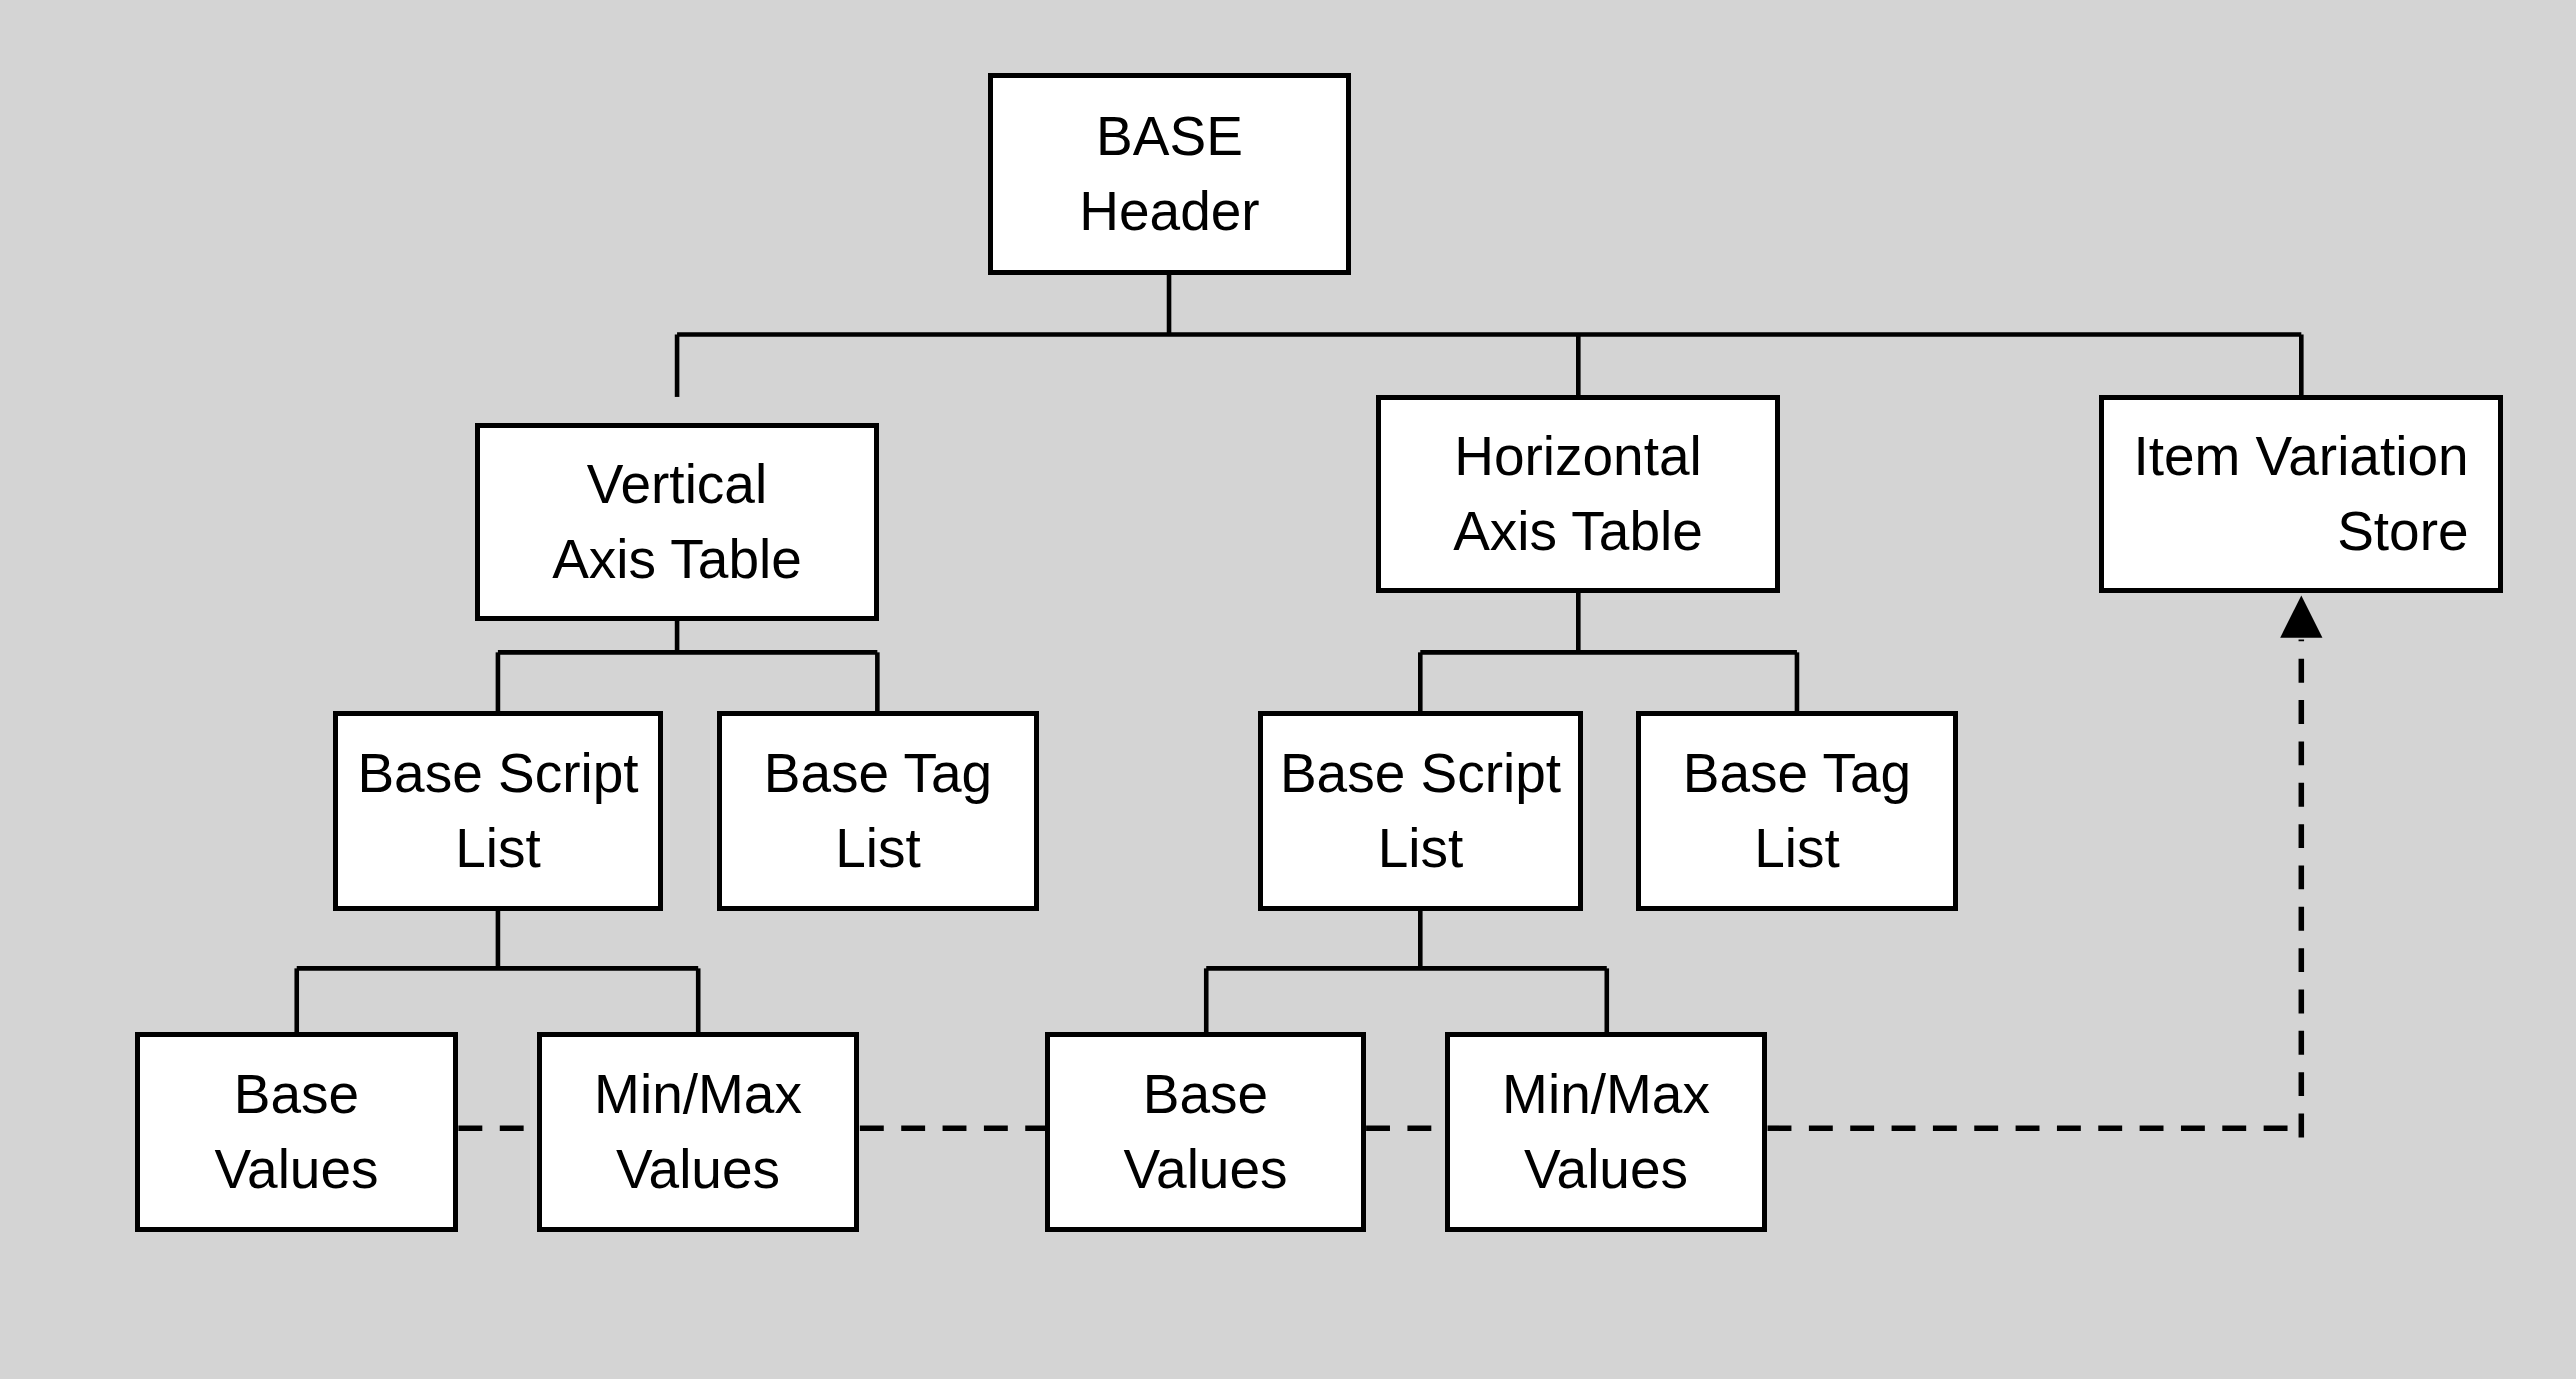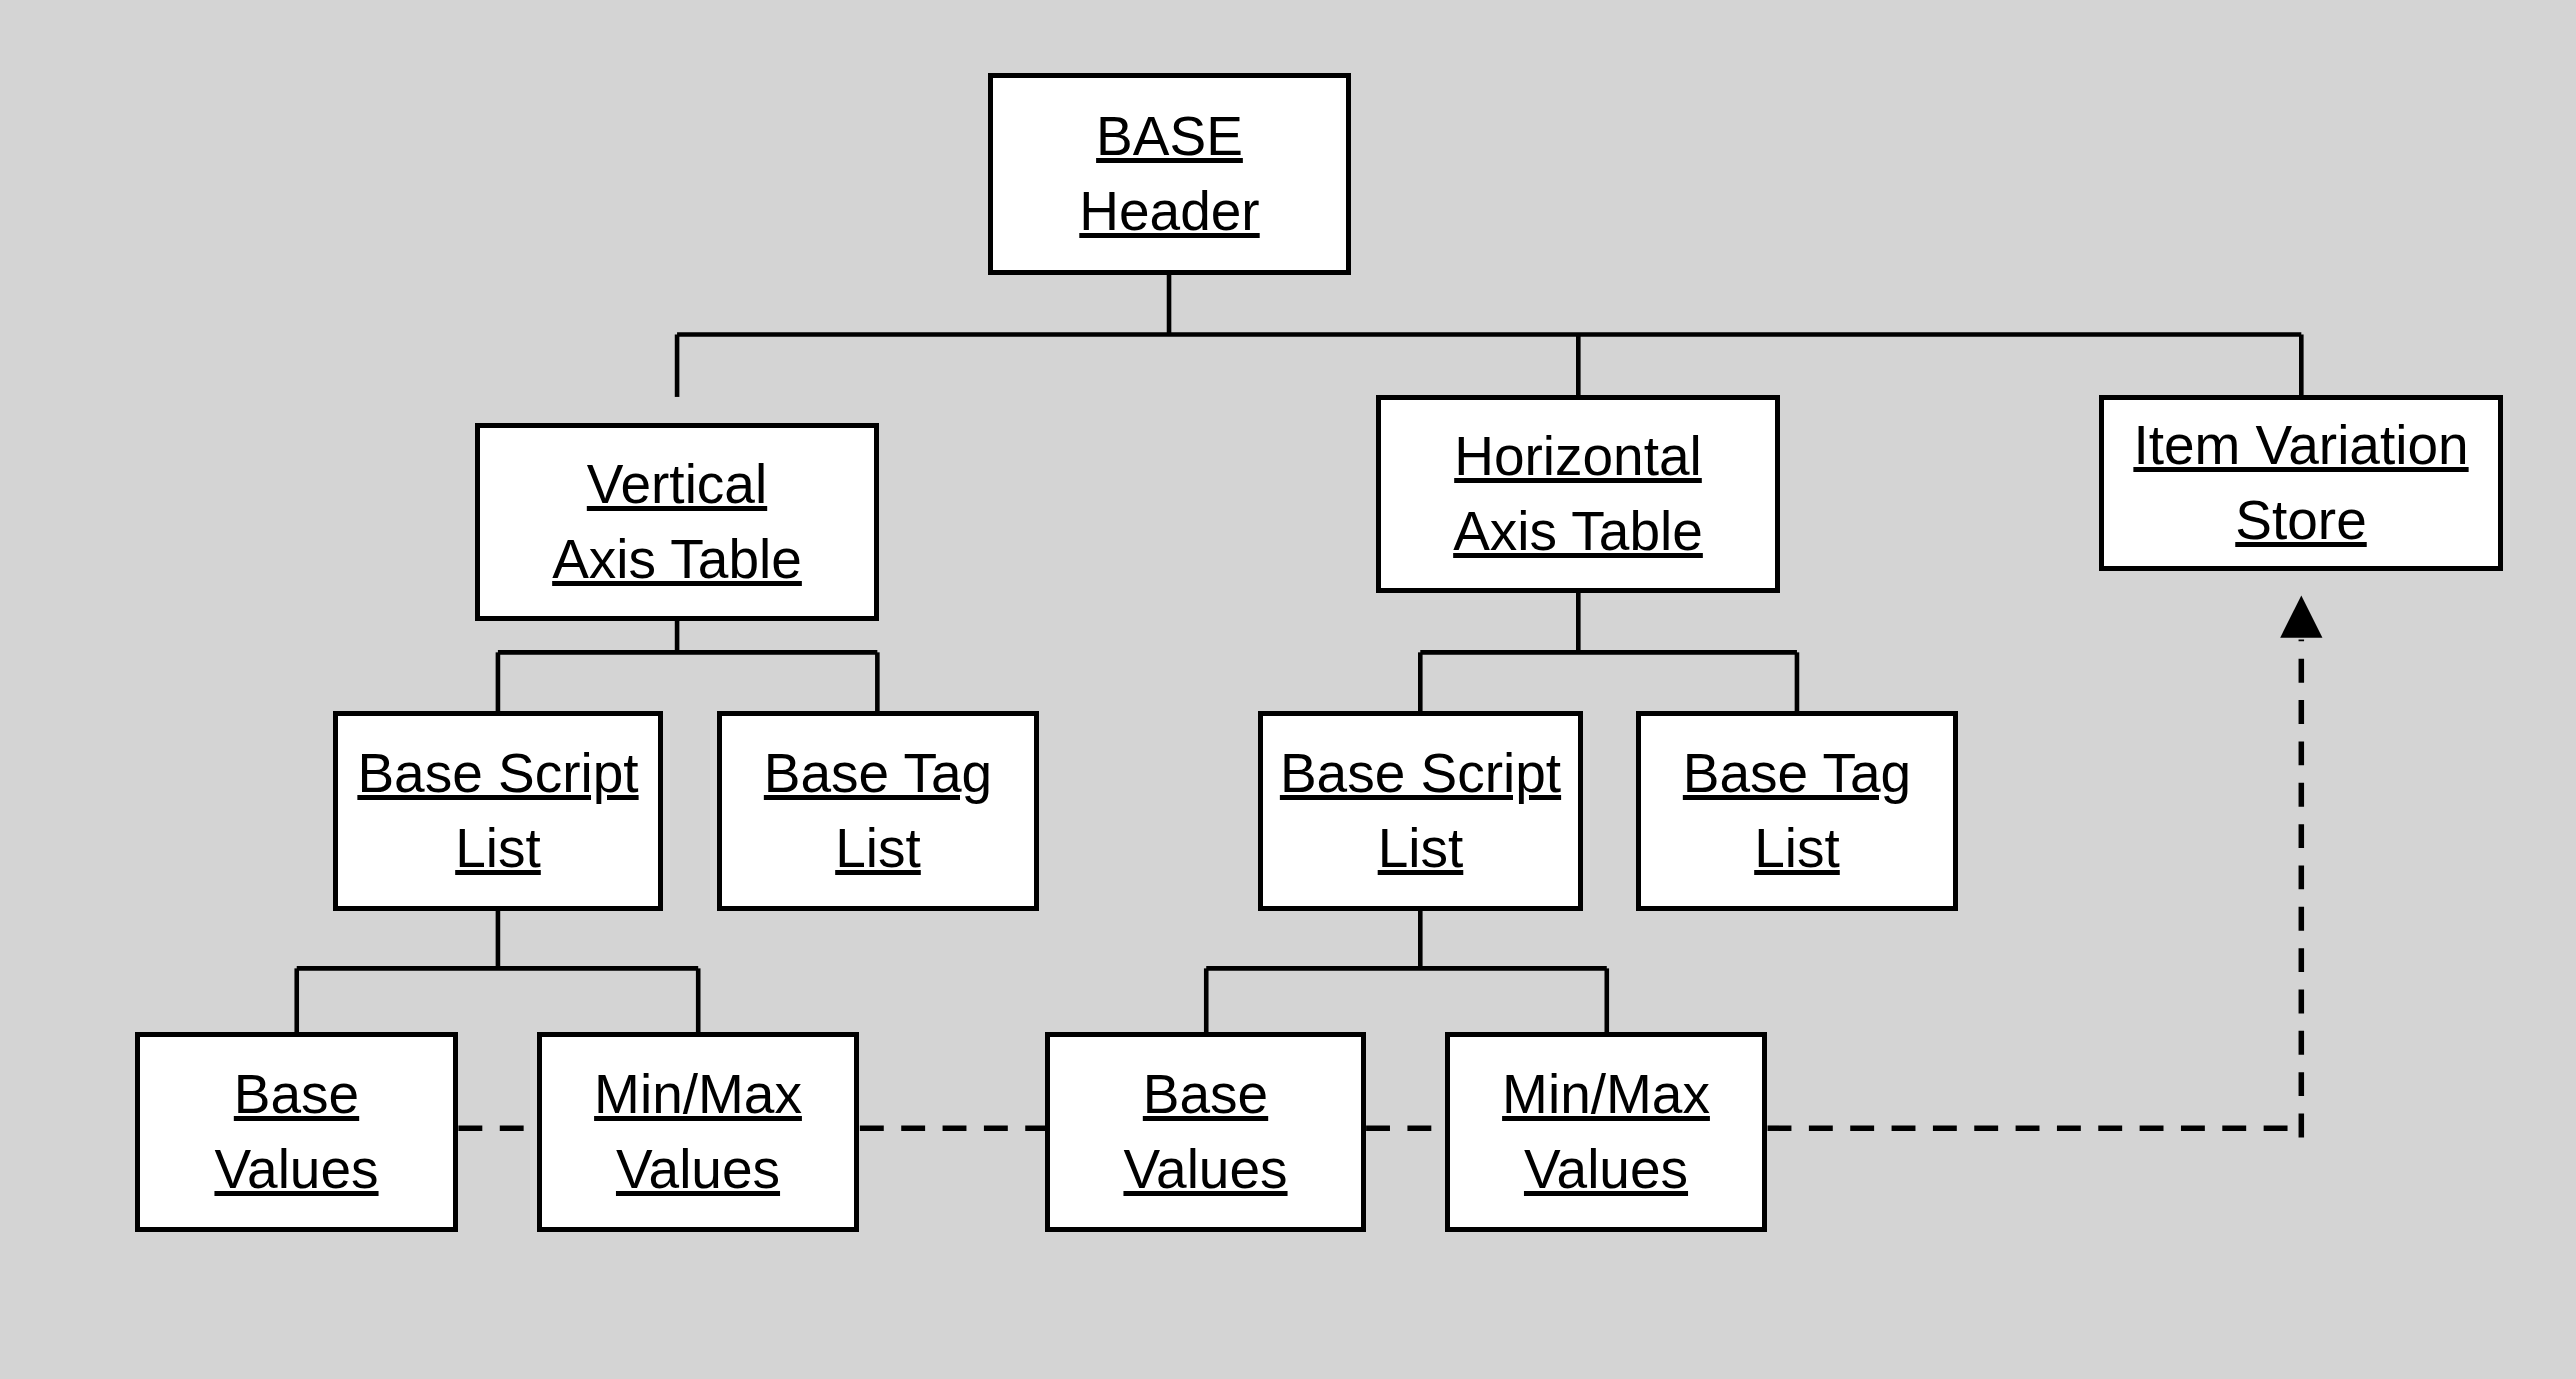--- a/index.html
+++ b/index.html
@@ -18,35 +18,34 @@
   }
   .node {
     position: absolute;
     background: #ffffff;
     border: 5.5px solid #000000;
     box-sizing: border-box;
     display: flex;
     align-items: center;
     justify-content: center;
     text-align: center;
-    text-decoration: underline;
   }
   .node .label {
     white-space: pre-line;
     font-size: 55px;
     line-height: 75px;
     color: #000000;
     font-weight: 400;
   }
   
   #n-base-header        { left: 988px; top: 73px;  width: 363px; height: 202px; }
   
   #n-vertical-axis      { left: 475px;  top: 395px; width: 404px; height: 198px; margin-top: 28px; }
   #n-horizontal-axis    { left: 1376px; top: 395px; width: 404px; height: 198px; }
-  #n-item-variation     { left: 2099px; top: 395px; width: 404px; height: 176px; }
+  #n-item-variation     { left: 2099px; top: 395px; width: 404px; height: 198px; text-align: right; }
   
   #n-script-list-left   { left: 333px;  top: 711px; width: 330px; height: 200px; }
   #n-tag-list-left      { left: 717px;  top: 711px; width: 322px; height: 200px; }
   #n-script-list-right  { left: 1258px; top: 711px; width: 325px; height: 200px; }
   #n-tag-list-right     { left: 1636px; top: 711px; width: 322px; height: 200px; }
   
   #n-base-values-left   { left: 135px;  top: 1032px; width: 323px; height: 200px; }
   #n-minmax-values-left { left: 537px;  top: 1032px; width: 322px; height: 200px; }
   #n-base-values-mid    { left: 1045px; top: 1032px; width: 321px; height: 200px; }
   #n-minmax-values-mid  { left: 1445px; top: 1032px; width: 322px; height: 200px; }

